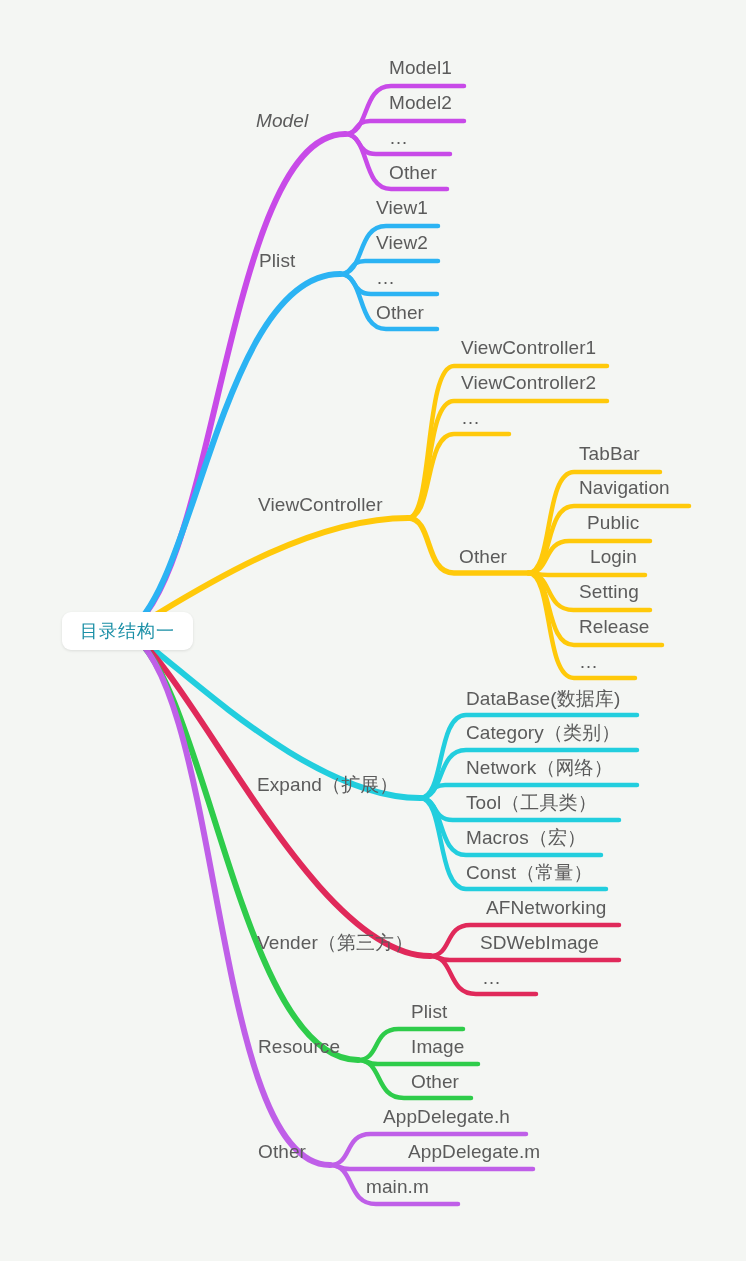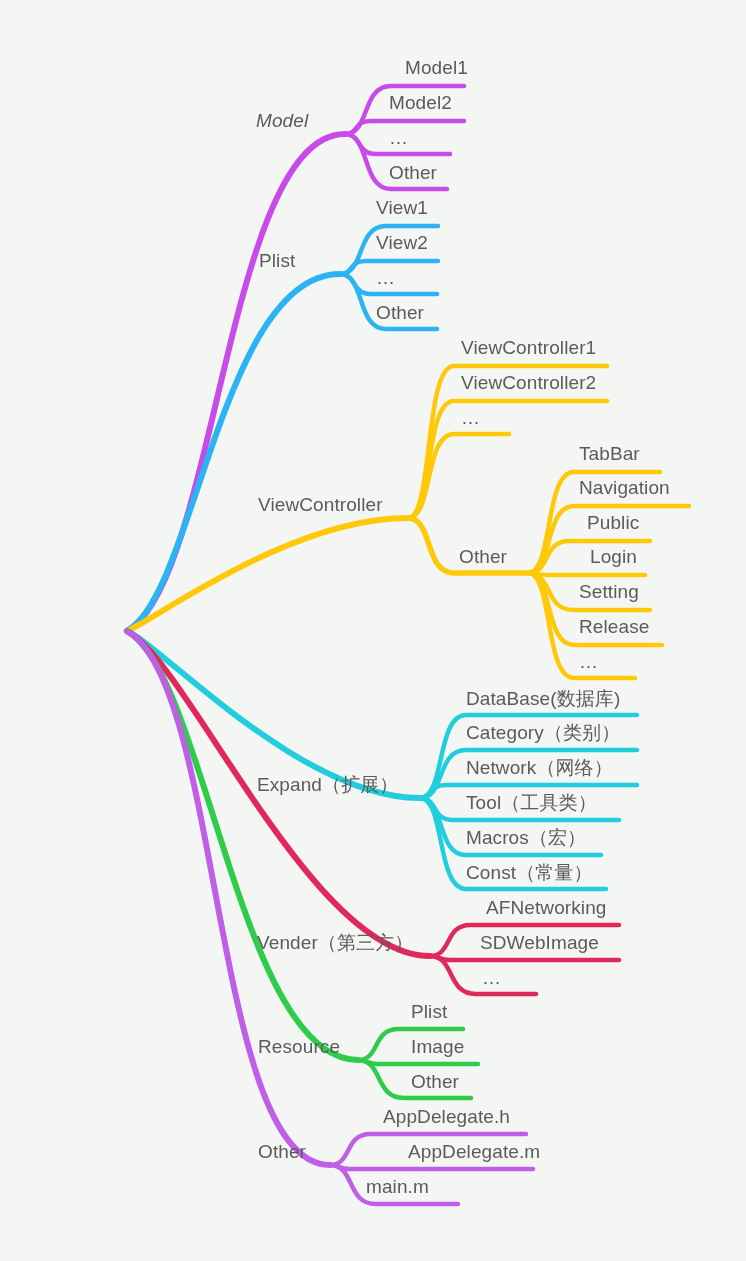--- a/index.html
+++ b/index.html
@@ -102,23 +102,26 @@
       <path d="M 127 631 C 205.64 673.9 240 1060 358 1060" stroke="#2ecc4a" stroke-width="6" fill="none" stroke-linecap="round" stroke-linejoin="round"></path>
       <path d="M 358 1060 C 380.1925 1060 372.1225 1029 398.35 1029 L 463 1029" stroke="#2ecc4a" stroke-width="4.5" fill="none" stroke-linecap="round" stroke-linejoin="round"></path>
       <path d="M 358 1060 C 369 1060 365 1064 378 1064 L 478 1064" stroke="#2ecc4a" stroke-width="4.5" fill="none" stroke-linecap="round" stroke-linejoin="round"></path>
       <path d="M 358 1060 C 383.3 1060 374.1 1098 404 1098 L 471 1098" stroke="#2ecc4a" stroke-width="4.5" fill="none" stroke-linecap="round" stroke-linejoin="round"></path>
       <path d="M 127 631 C 222.44 684.4 212 1165 330 1165" stroke="#bf5fe8" stroke-width="6" fill="none" stroke-linecap="round" stroke-linejoin="round"></path>
       <path d="M 330 1165 C 352.1925 1165 344.1225 1134 370.35 1134 L 526 1134" stroke="#bf5fe8" stroke-width="4.5" fill="none" stroke-linecap="round" stroke-linejoin="round"></path>
       <path d="M 330 1165 C 341 1165 337 1169 350 1169 L 533 1169" stroke="#bf5fe8" stroke-width="4.5" fill="none" stroke-linecap="round" stroke-linejoin="round"></path>
       <path d="M 330 1165 C 355.3 1165 346.1 1204 376 1204 L 458 1204" stroke="#bf5fe8" stroke-width="4.5" fill="none" stroke-linecap="round" stroke-linejoin="round"></path>
     </svg>
 
+  <div id="root-node">
+    <span class="root-text">目录结构一</span>
+  </div>
 
   <div id="labels">
-      <div class="node-label leaf" style="left: 389px; top: 57px; margin-left: 16px;">Model1</div>
+      <div class="node-label leaf" style="left: 389px; top: 57px;">Model1</div>
       <div class="node-label leaf" style="left: 389px; top: 92px;">Model2</div>
       <div class="node-label ellipsis" style="left: 389px; top: 127px;">…</div>
       <div class="node-label leaf" style="left: 389px; top: 162px;">Other</div>
       <div class="node-label branch" style="left: 256px; top: 110px; font-style: italic;">Model</div>
       <div class="node-label leaf" style="left: 376px; top: 197px;">View1</div>
       <div class="node-label leaf" style="left: 376px; top: 232px;">View2</div>
       <div class="node-label ellipsis" style="left: 376px; top: 267px;">…</div>
       <div class="node-label leaf" style="left: 376px; top: 302px;">Other</div>
       <div class="node-label branch" style="left: 259px; top: 250px;">Plist</div>
       <div class="node-label leaf" style="left: 461px; top: 337px;">ViewController1</div>

